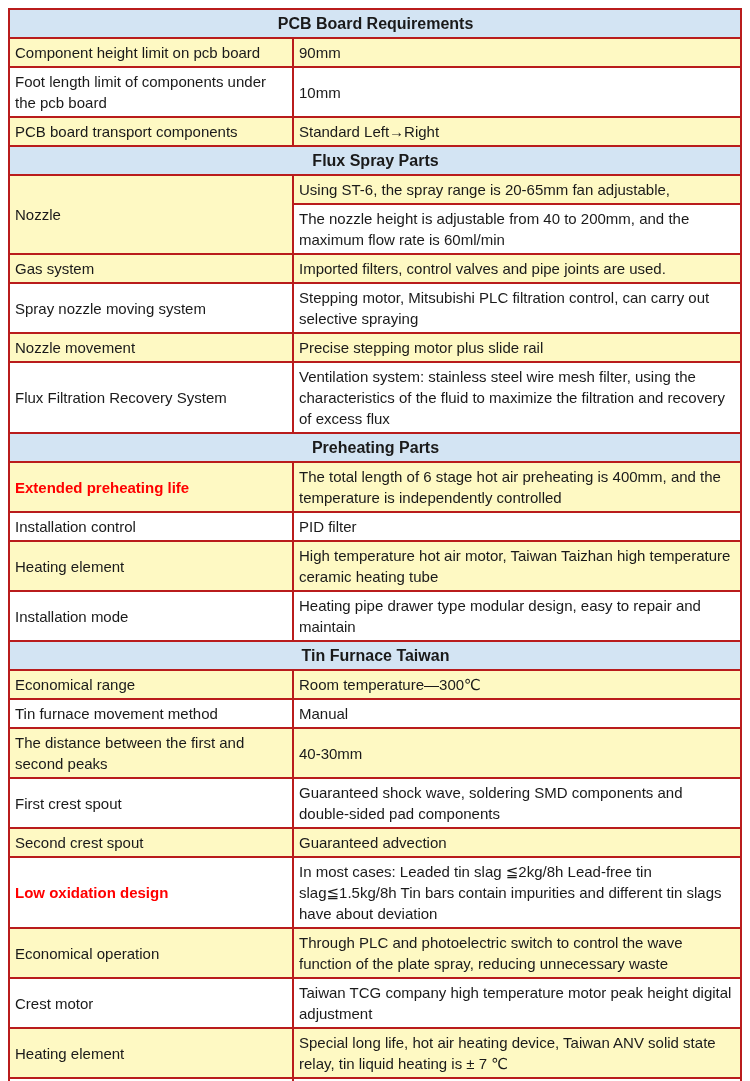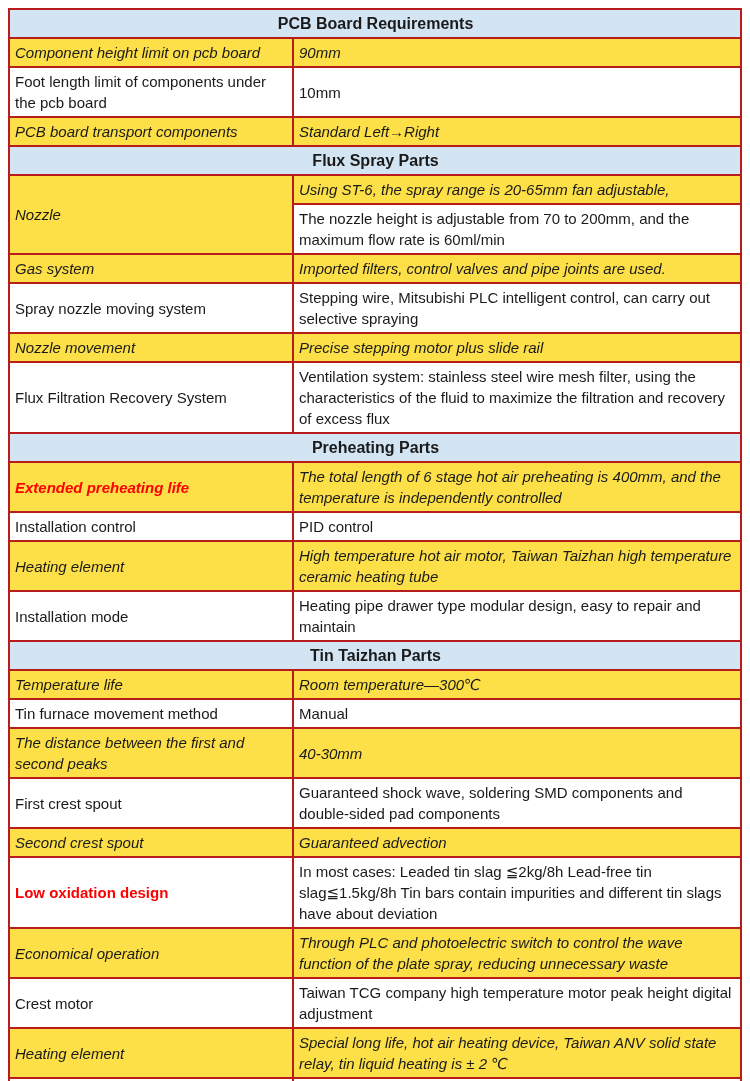--- a/index.html
+++ b/index.html
@@ -32,21 +32,21 @@
     vertical-align: middle;
     word-wrap: break-word;
   }
   td.section {
     background: #d3e4f3;
     text-align: center;
     font-weight: bold;
     font-size: 16px;
     padding: 2px 4px;
   }
-  tr.blue > td { background: #fde047; font-style: italic; }
+  tr.blue > td { background: #fef9c3; }
   tr.white > td { background: #ffffff; }
   td.red-label {
     color: #ff0000;
     font-weight: bold;
   }
 </style>
 </head>
 <body>
 
 <div class="page">
@@ -74,64 +74,64 @@
       </tr>
 
       <tr>
         <td colspan="2" class="section">Flux Spray Parts</td>
       </tr>
       <tr class="blue">
         <td rowspan="2">Nozzle</td>
         <td>Using ST-6, the spray range is 20-65mm fan adjustable,</td>
       </tr>
       <tr class="white">
-        <td>The nozzle height is adjustable from 70 to 200mm, and the maximum flow rate is 60ml/min</td>
+        <td>The nozzle height is adjustable from 40 to 200mm, and the maximum flow rate is 60ml/min</td>
       </tr>
       <tr class="blue">
         <td>Gas system</td>
         <td>Imported filters, control valves and pipe joints are used.</td>
       </tr>
       <tr class="white">
         <td>Spray nozzle moving system</td>
-        <td>Stepping wire, Mitsubishi PLC intelligent control, can carry out selective spraying</td>
+        <td>Stepping motor, Mitsubishi PLC filtration control, can carry out selective spraying</td>
       </tr>
       <tr class="blue">
         <td>Nozzle movement</td>
         <td>Precise stepping motor plus slide rail</td>
       </tr>
       <tr class="white">
         <td>Flux Filtration Recovery System</td>
         <td>Ventilation system: stainless steel wire mesh filter, using the characteristics of the fluid to maximize the filtration and recovery of excess flux</td>
       </tr>
 
       <tr>
         <td colspan="2" class="section">Preheating Parts</td>
       </tr>
       <tr class="blue">
         <td class="red-label">Extended preheating life</td>
         <td>The total length of 6 stage hot air preheating is 400mm, and the temperature is independently controlled</td>
       </tr>
       <tr class="white">
         <td>Installation control</td>
-        <td>PID control</td>
+        <td>PID filter</td>
       </tr>
       <tr class="blue">
         <td>Heating element</td>
         <td>High temperature hot air motor, Taiwan Taizhan high temperature ceramic heating tube</td>
       </tr>
       <tr class="white">
         <td>Installation mode</td>
         <td>Heating pipe drawer type modular design, easy to repair and maintain</td>
       </tr>
 
       <tr>
-        <td colspan="2" class="section">Tin Taizhan Parts</td>
+        <td colspan="2" class="section">Tin Furnace Taiwan</td>
       </tr>
       <tr class="blue">
-        <td>Temperature life</td>
+        <td>Economical range</td>
         <td>Room temperature—300℃</td>
       </tr>
       <tr class="white">
         <td>Tin furnace movement method</td>
         <td>Manual</td>
       </tr>
       <tr class="blue">
         <td>The distance between the first and second peaks</td>
         <td>40-30mm</td>
       </tr>
@@ -150,21 +150,21 @@
       <tr class="blue">
         <td>Economical operation</td>
         <td>Through PLC and photoelectric switch to control the wave function of the plate spray, reducing unnecessary waste</td>
       </tr>
       <tr class="white">
         <td>Crest motor</td>
         <td>Taiwan TCG company high temperature motor peak height digital adjustment</td>
       </tr>
       <tr class="blue">
         <td>Heating element</td>
-        <td>Special long life, hot air heating device, Taiwan ANV solid state relay, tin liquid heating is ± 2 ℃</td>
+        <td>Special long life, hot air heating device, Taiwan ANV solid state relay, tin liquid heating is ± 7 ℃</td>
       </tr>
       <tr class="white">
         <td>Refrigeration system (standard configuration)</td>
         <td>Forced cooling axial flow fan cooling</td>
       </tr>
 
     </tbody>
   </table>
 </div>
 

